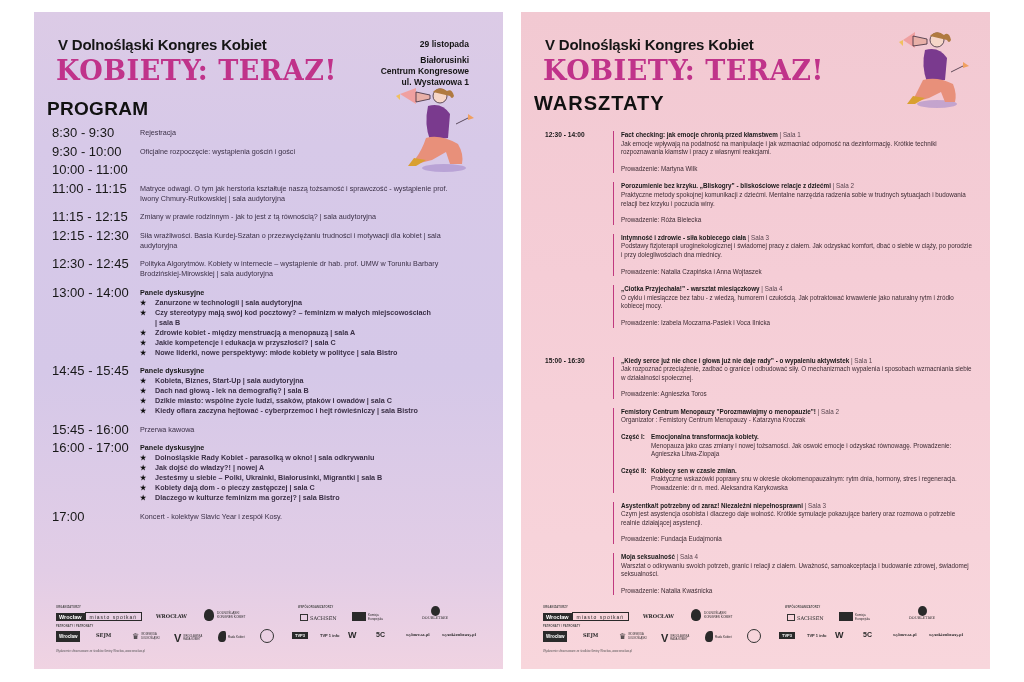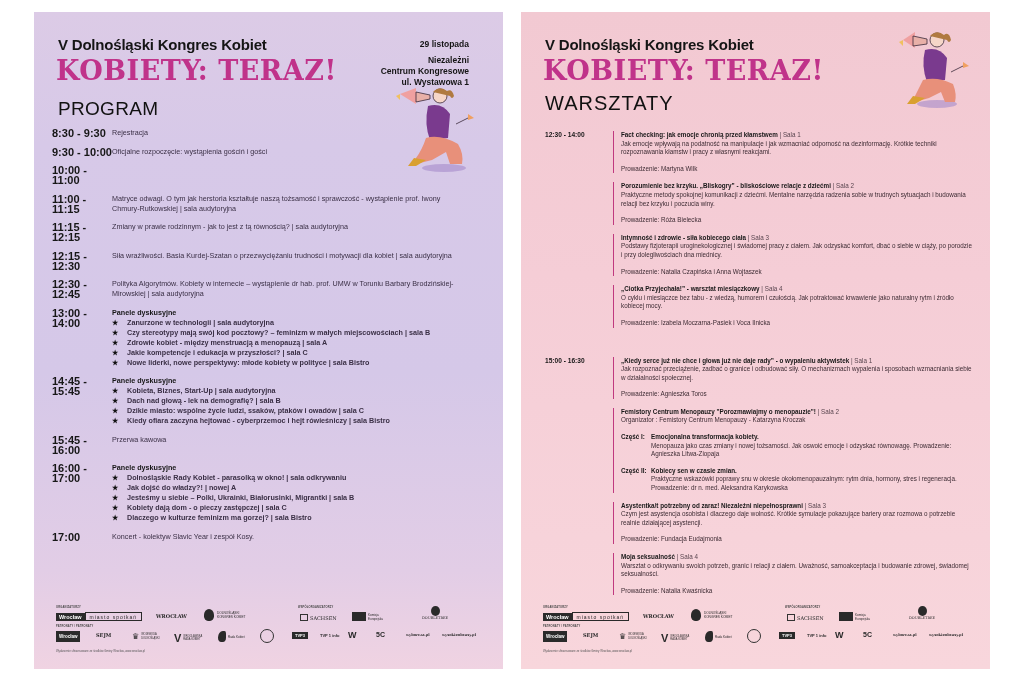--- a/index.html
+++ b/index.html
@@ -25,43 +25,43 @@
       position: absolute; left: 24px; top: 24px;
       font-size: 15px; font-weight: bold; color: #151515; letter-spacing: -0.2px;
     }
     .brand {
       position: absolute; left: 22px; top: 43px;
       font-family: "DejaVu Serif", serif;
       font-size: 27px; font-weight: bold; letter-spacing: 0.5px;
       transform: scaleY(1.05);
     }
     .section-title {
-      position: absolute; left: 24px; top: 86px;
-      font-size: 19px; font-weight: normal; color: #111; letter-spacing: 0.3px;
+      position: absolute; left: 13px; top: 86px;
+      font-size: 19px; font-weight: bold; color: #111; letter-spacing: 0.3px;
     }
     .page-right .section-title { top: 80px; font-size: 20px; letter-spacing: 1px; }
 
     .event-info {
       position: absolute; right: 34px; top: 27px;
       text-align: right; font-size: 8.5px; font-weight: bold; line-height: 11px; color: #151515;
     }
     .event-info .date { margin-bottom: 5px; display: block; }
     .event-info span { display: block; }
 
     
     .illus { position: absolute; }
     .illus svg { display: block; }
 
     
     .program {
       position: absolute; left: 18px; top: 116px; width: 440px;
       font-size: 7.2px; line-height: 10px; color: #3a2f45;
     }
     .prow { display: flex; margin-bottom: 8.5px; }
-    .ptime { width: 60px; flex-shrink: 0; font-weight: bold; color: #171717; font-size: 11px; }
+    .ptime { width: 88px; flex-shrink: 0; font-weight: normal; color: #171717; font-size: 13px; }
     .pbody { flex: 1; }
     .pbody .ptitle { font-weight: bold; color: #171717; }
     .pbody ul { list-style: none; }
     .pbody li { position: relative; padding-left: 15px; font-weight: bold; }
     .pbody li .star { position: absolute; left: 0; top: 0; color: #111; font-size: 7px; }
 
     
     .workshops {
       position: absolute; left: 24px; top: 119px; width: 430px;
       font-size: 6.3px; line-height: 8.6px; color: #3d2b33;
@@ -97,21 +97,21 @@
 </head>
 <body>
 
 <div class="page page-left">
   <div class="subtitle">V Dolnośląski Kongres Kobiet</div>
   <div class="brand" style="color:#c0338a;">KOBIETY: TERAZ!</div>
   <div class="section-title">PROGRAM</div>
 
   <div class="event-info">
     <span class="date">29 listopada</span>
-    <span>Niezależni</span>
+    <span>Białorusinki</span>
     <span>Centrum Kongresowe</span>
     <span>ul. Wystawowa 1</span>
   </div>
 
   <div class="illus" style="left:362px; top:72px;">
     <svg width="90" height="90" viewBox="0 0 90 90">
       <ellipse cx="48" cy="84" rx="22" ry="4" fill="#a58bc9" opacity="0.6"></ellipse>
       <polygon points="4,10 20,4 20,20" fill="#f0a0a0"></polygon>
       <path d="M20,8 L34,11 L34,15 L20,18 Z" fill="#e8b0a8" stroke="#3a2a3a" stroke-width="0.8"></path>
       <circle cx="44" cy="12" r="7" fill="#f6d6c8" stroke="#3a2a3a" stroke-width="0.8"></circle>

